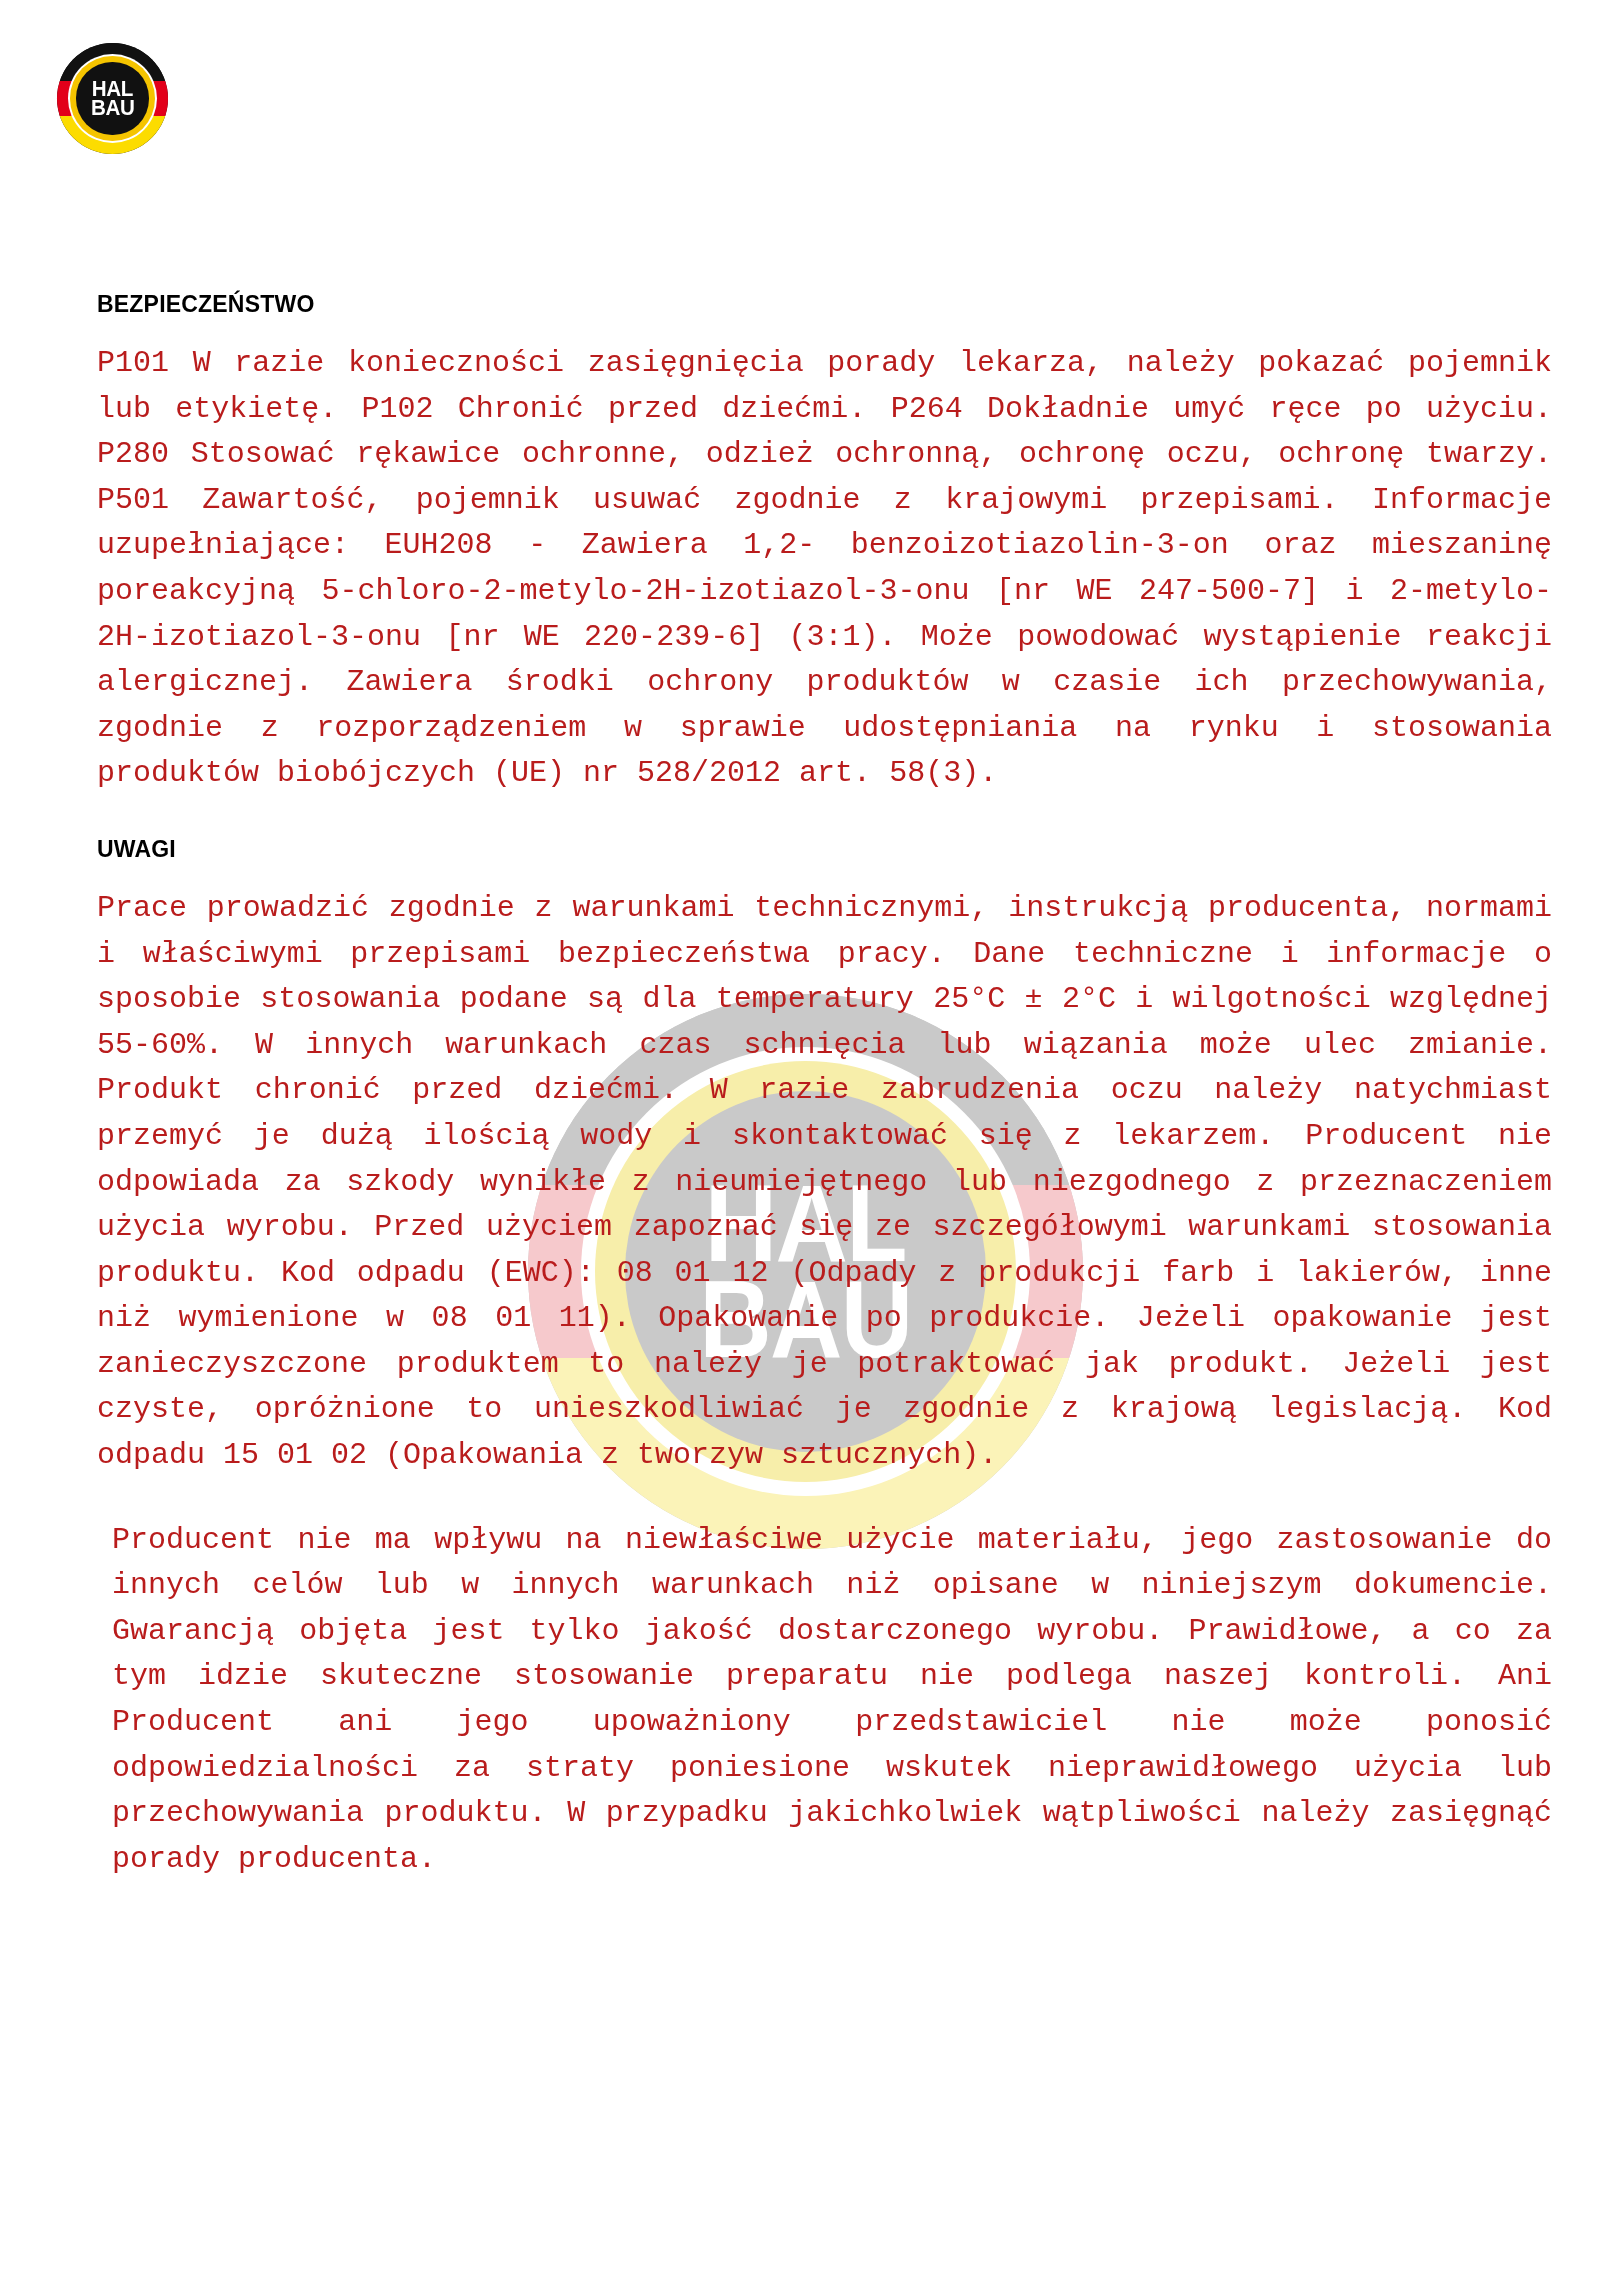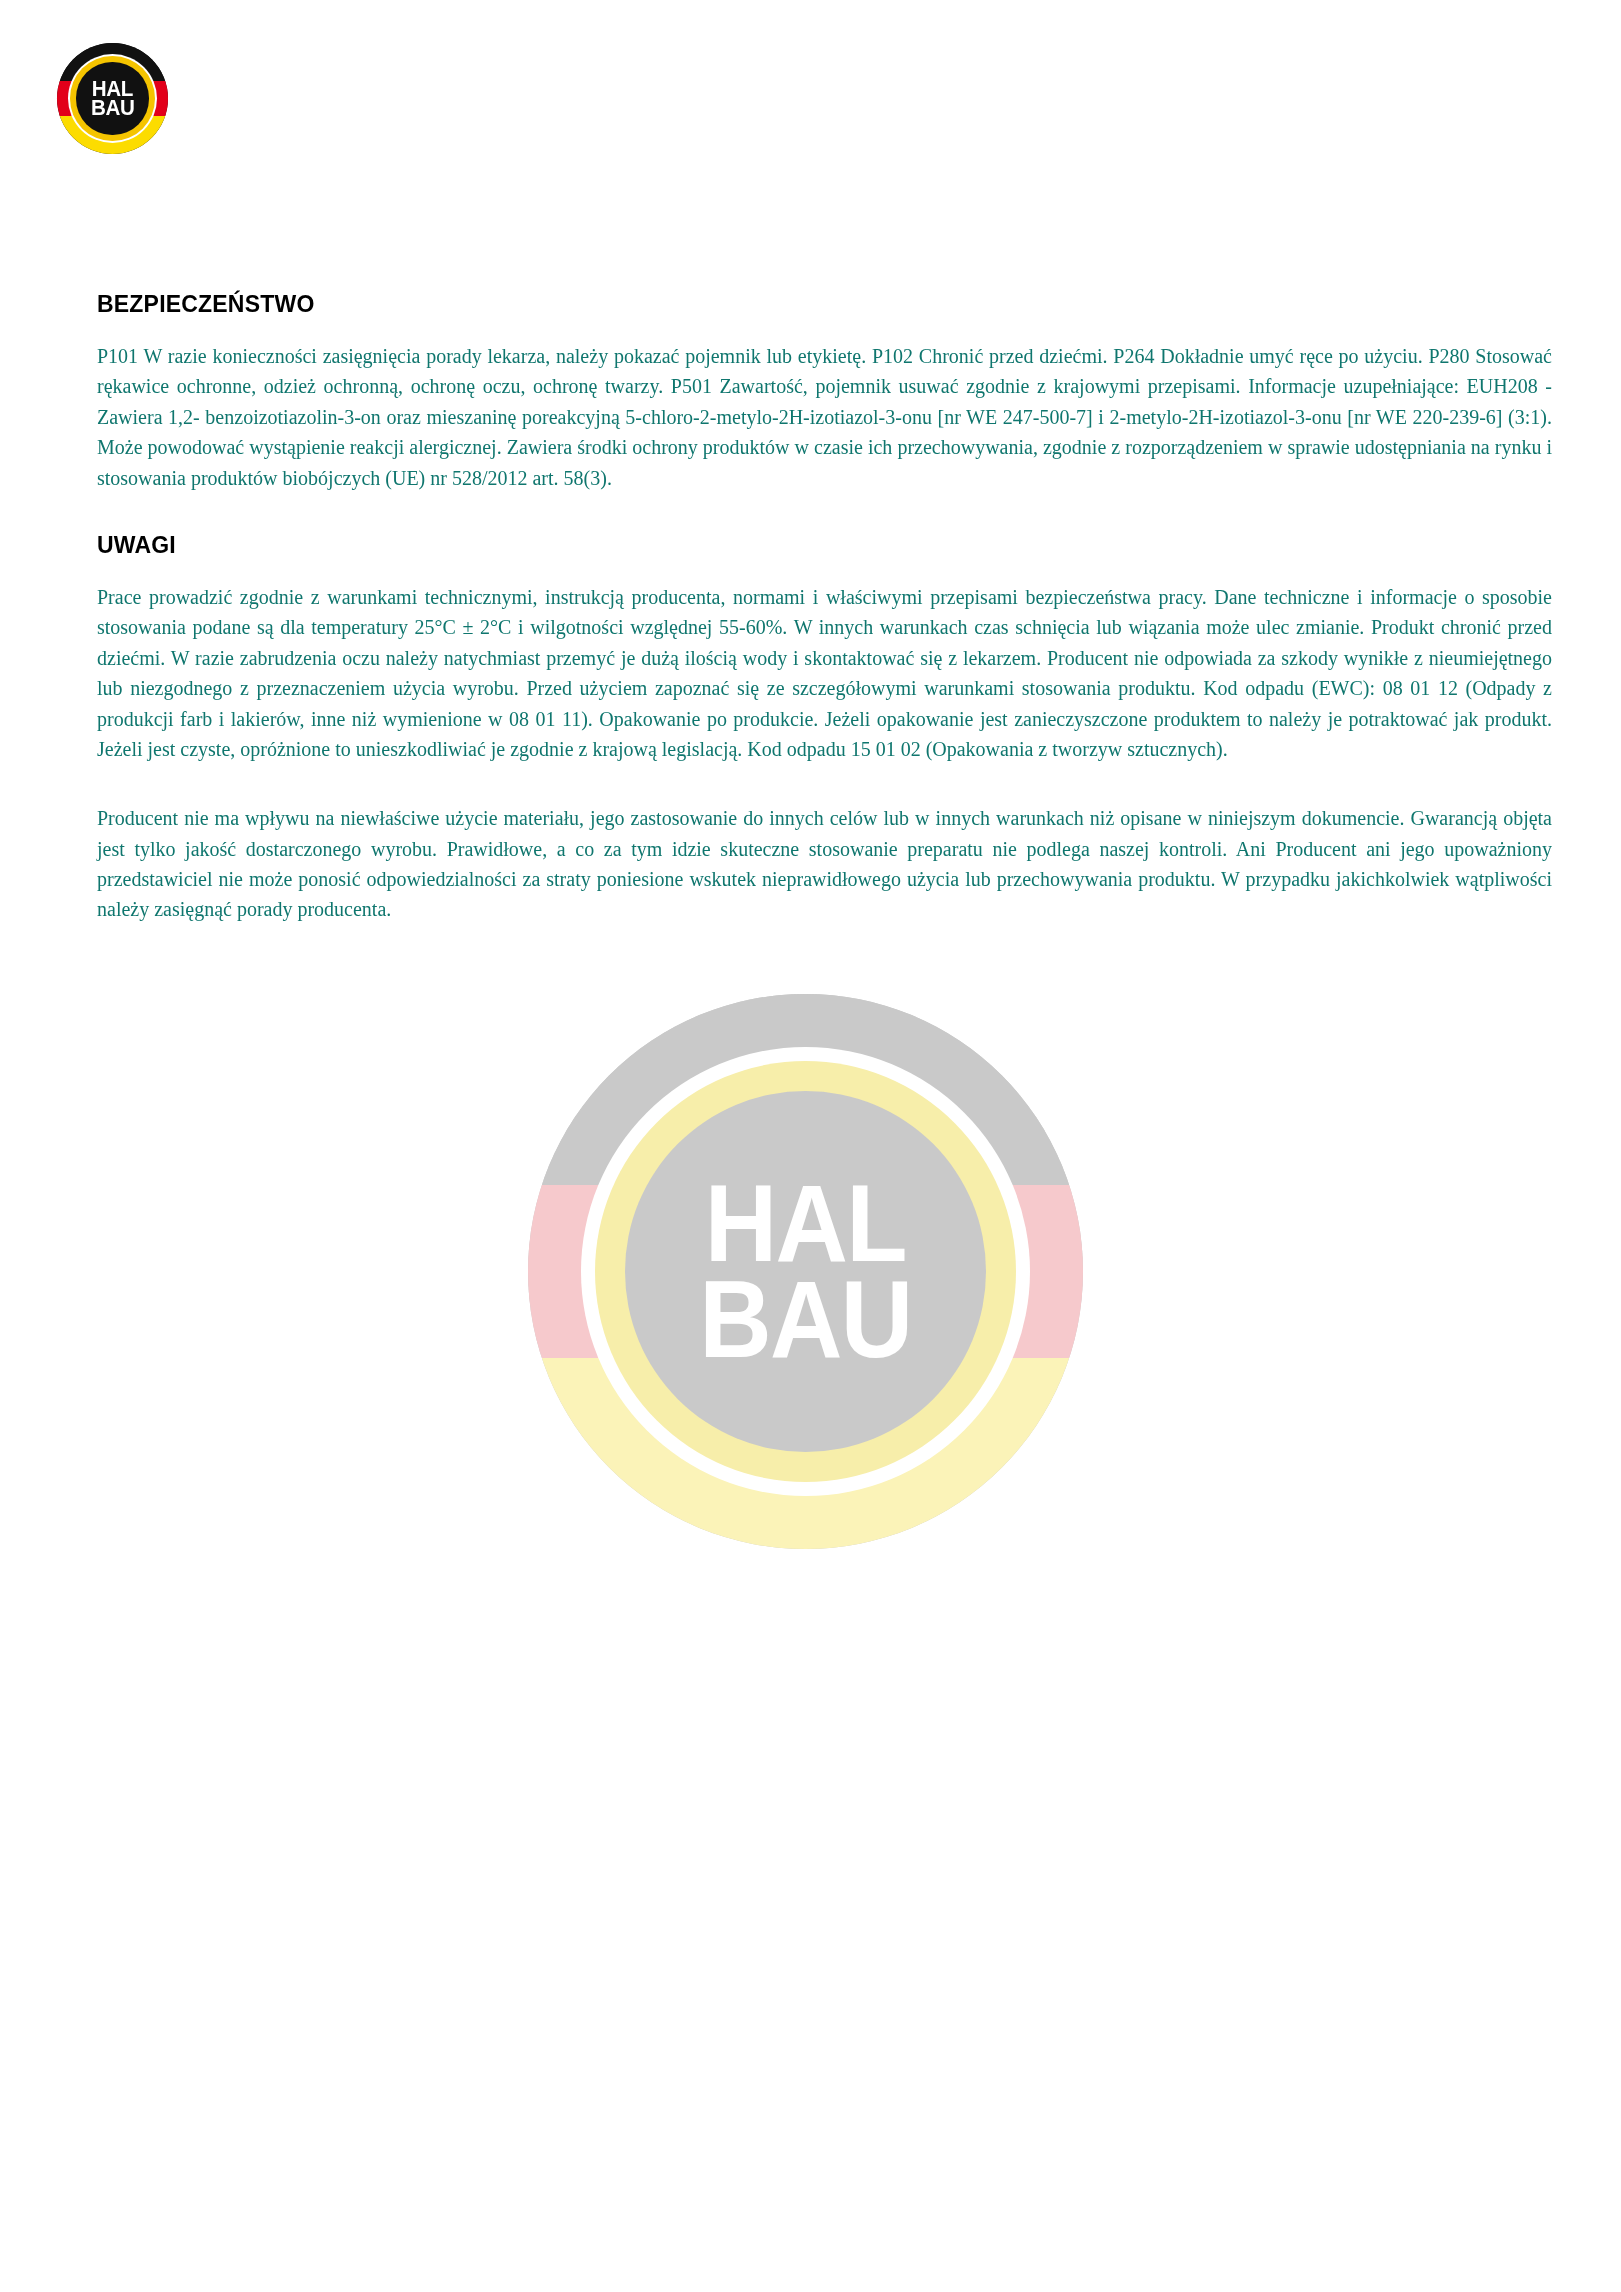--- a/index.html
+++ b/index.html
@@ -178,29 +178,30 @@
   h2.section-heading {
     margin: 13px 0 23px 0;
     font-family: "Liberation Sans", sans-serif;
     font-weight: bold;
     font-size: 23px;
     letter-spacing: 0.2px;
     color: #000000;
   }
   p.body-text {
     margin: 0 0 39px 0;
-    font-family: Liberation Serif, serif;
-    font-size: 20px;
+    font-family: Liberation Mono, monospace;
+    font-size: 30px;
     line-height: 1.52;
-    color: #0f766e;
+    color: #b91c1c;
     text-align: justify;
     text-justify: inter-word;
   }
   p.body-text.last {
     margin-bottom: 0;
+    margin-left: 15px;
   }
   .gap-before {
     margin-top: 5.4px;
   }
 </style>
 </head>
 <body>
 
 <div class="page">
 

